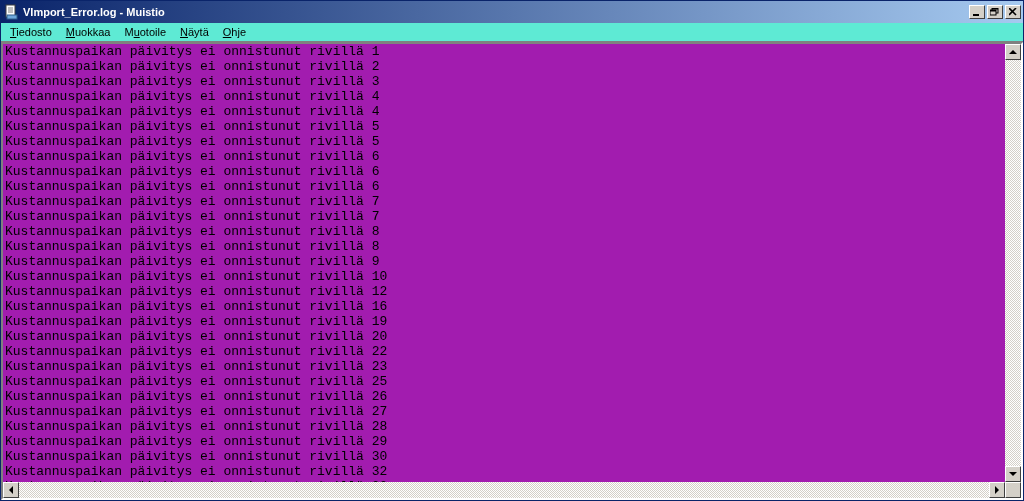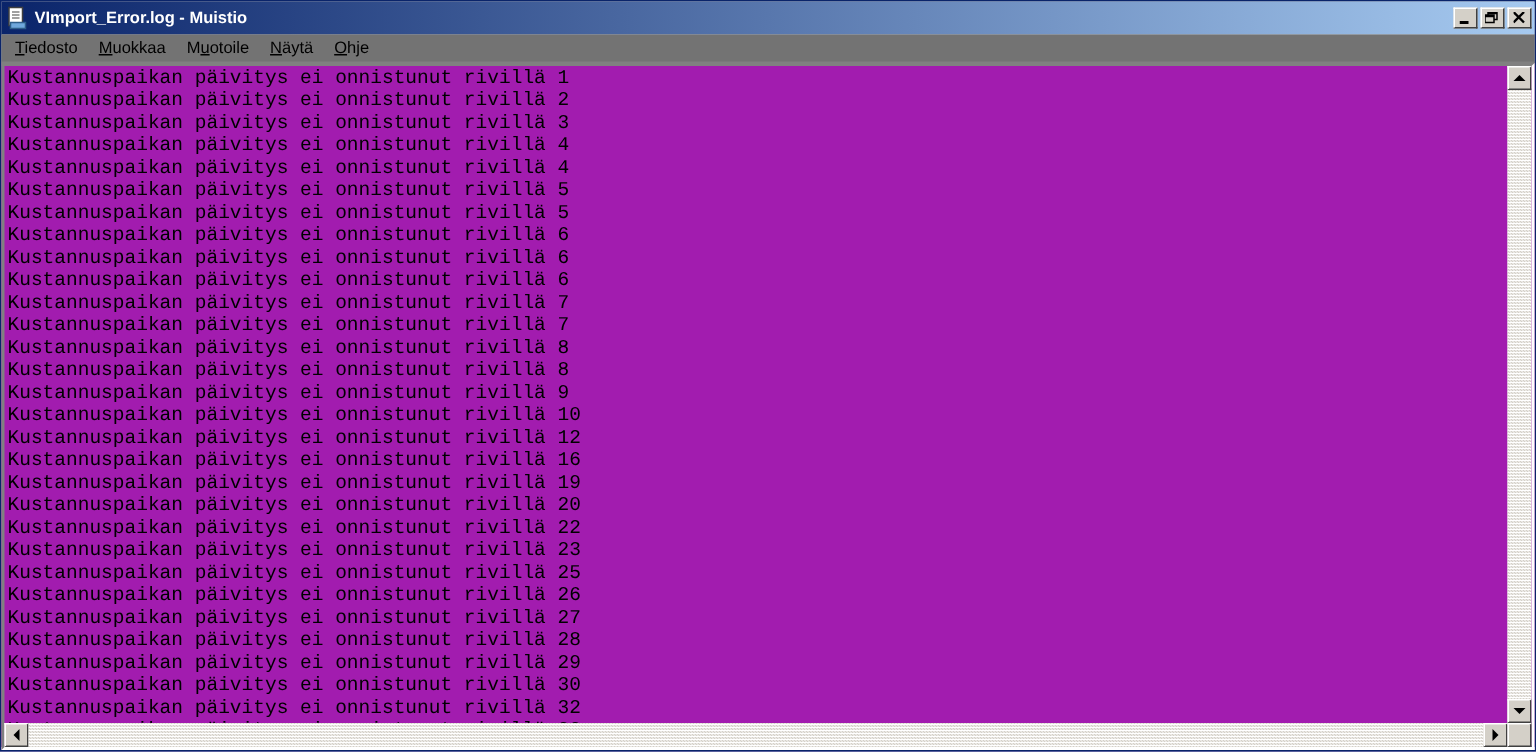--- a/index.html
+++ b/index.html
@@ -64,21 +64,21 @@
     font-family: "Marlett", Arial, sans-serif;
     font-size: 9px;
     color: #000;
     cursor: default;
   }
   .win-btn svg { display:block; }
 
   
   .menubar {
     height: 18px;
-    background: #737373;
+    background: #5eead4;
     display: flex;
     align-items: center;
     font-size: 11px;
     color: #000;
     border-bottom: 1px solid #808080;
     flex-shrink: 0;
     padding-left: 2px;
   }
   .menu-item {
     padding: 1px 7px;

